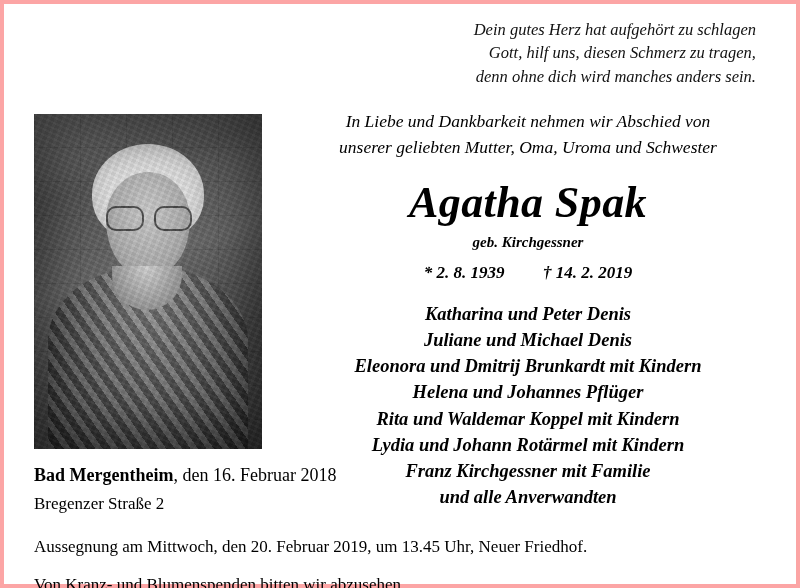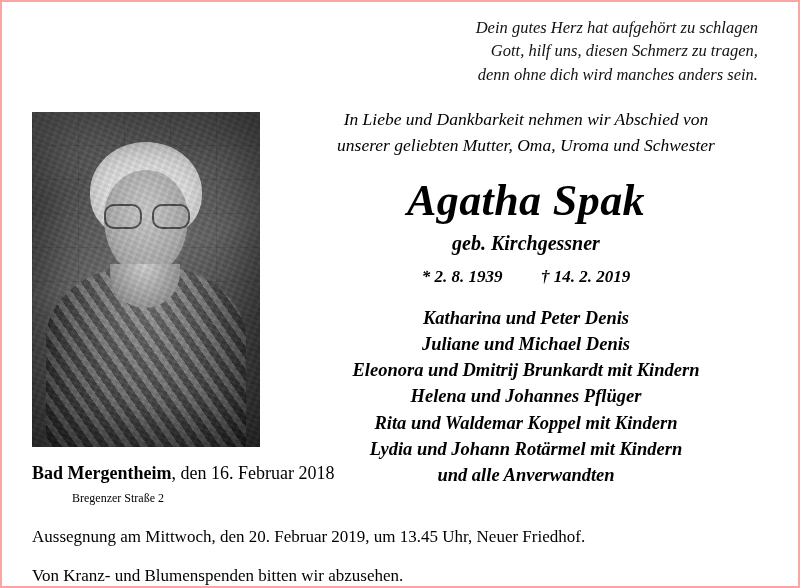--- a/index.html
+++ b/index.html
@@ -12,21 +12,21 @@
     height: 588px;
     font-family: "Liberation Serif", serif;
     color: #000000;
     overflow: hidden;
   }
   .obituary {
     position: relative;
     width: 800px;
     height: 588px;
     box-sizing: border-box;
-    border: 2px solid #fca5a5;
+    border: 4px solid #fca5a5;
     background: #ffffff;
   }
   .inner {
     position: relative;
     width: 100%;
     height: 100%;
     box-sizing: border-box;
     padding: 10px 14px 8px 14px;
   }
 
@@ -145,21 +145,21 @@
     margin-bottom: 16px;
   }
   .intro div { white-space: nowrap; }
   .name {
     font-size: 44px;
     font-weight: bold;
     letter-spacing: .4px;
     margin: 4px 0 6px 0;
   }
   .maiden {
-    font-size: 20px;
+    font-size: 15px;
     font-weight: bold;
     margin-bottom: 12px;
   }
   .dates {
     font-size: 17px;
     font-weight: bold;
     margin-bottom: 18px;
   }
   .dates .gap { display: inline-block; width: 30px; }
   .mourners {
@@ -173,21 +173,21 @@
   .footer {
     position: absolute;
     left: 30px;
     right: 24px;
     top: 458px;
     font-size: 17px;
     line-height: 1.5;
   }
   .footer .place { font-size: 18px; }
   .footer .place b { font-weight: bold; text-align: right; }
-  .footer .street { margin-top: 2px; font-size: 12px; margin-left: 40px; }
+  .footer .street { margin-top: 2px; font-size: 17px; }
   .footer .service { margin-top: 17px; }
   .footer .request { margin-top: 13px; }
 </style>
 </head>
 <body>
 
 <div class="obituary">
   <div class="inner">
 
     <div class="verse">
@@ -226,20 +226,21 @@
         <span>14. 2. 2019</span>
       </div>
 
       <div class="mourners">
         <div>Katharina und Peter Denis</div>
         <div>Juliane und Michael Denis</div>
         <div>Eleonora und Dmitrij Brunkardt mit Kindern</div>
         <div>Helena und Johannes Pflüger</div>
         <div>Rita und Waldemar Koppel mit Kindern</div>
         <div>Lydia und Johann Rotärmel mit Kindern</div>
+        <div>Franz Kirchgessner mit Familie</div>
         <div>und alle Anverwandten</div>
       </div>
     </div>
 
     <div class="footer">
       <div class="place"><b>Bad Mergentheim</b><span>, den 16. Februar 2018</span></div>
       <div class="street">Bregenzer Straße 2</div>
       <div class="service">Aussegnung am Mittwoch, den 20. Februar 2019, um 13.45 Uhr, Neuer Friedhof.</div>
       <div class="request">Von Kranz- und Blumenspenden bitten wir abzusehen.</div>
     </div>

